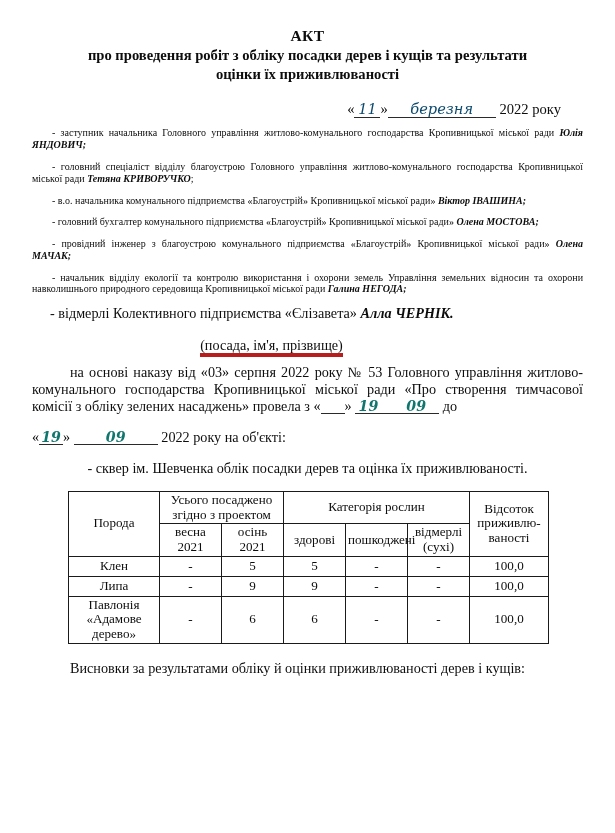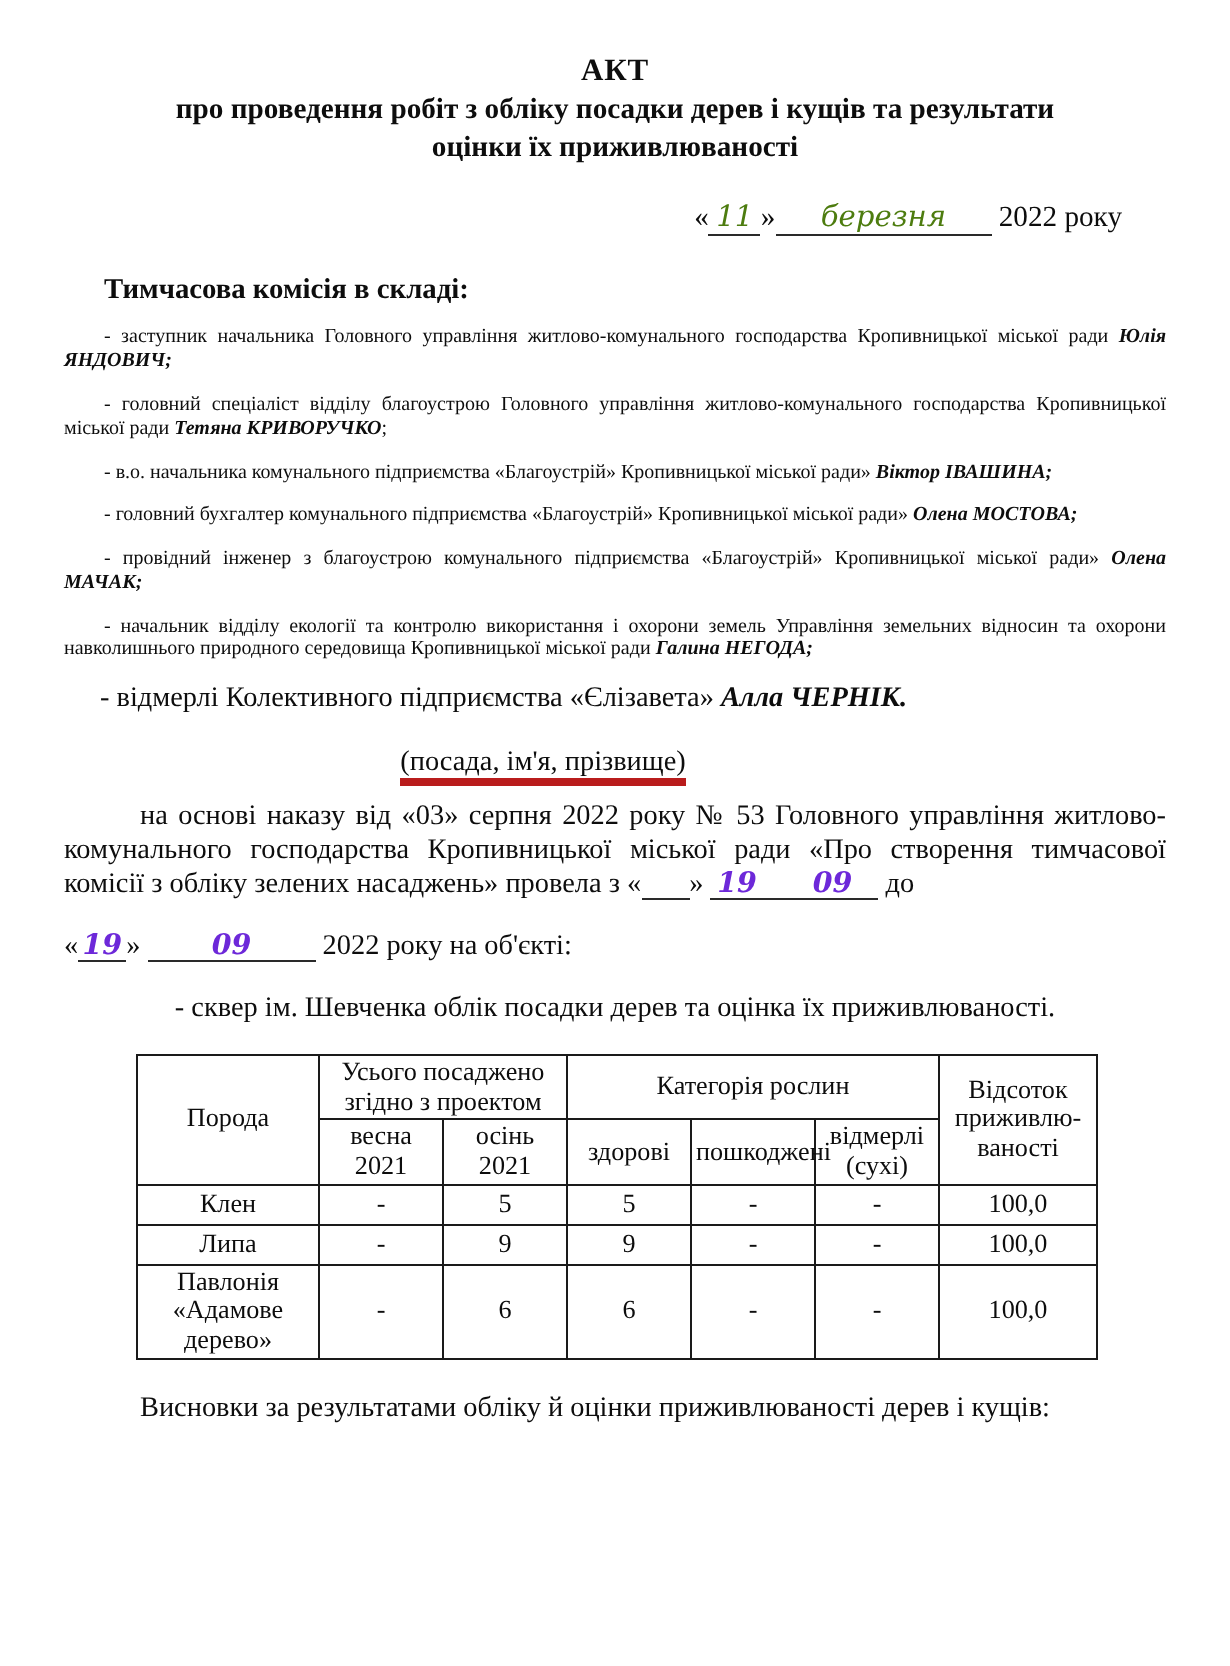--- a/index.html
+++ b/index.html
@@ -51,21 +51,21 @@
     font-size: 14.6px;
     white-space: nowrap;
   }
   .blank {
     display: inline-block;
     border-bottom: 1px solid #2a2a2a;
     text-align: center;
     font-family: "DejaVu Serif", serif;
     font-style: italic;
     vertical-align: baseline;
-    color: #4d7c0f;
+    color: #0c4a6e;
     line-height: 1.05;
   }
   .blank.day { width: 26px; }
   .blank.month-long { width: 108px; }
 
   
   .section-heading {
     margin-top: 19px;
     font-size: 14.4px;
     font-weight: bold;
@@ -118,21 +118,21 @@
     margin-top: 2px;
   }
 
   .hand {
     display: inline-block;
     border-bottom: 1px solid #2a2a2a;
     text-align: center;
     font-family: "DejaVu Serif", serif;
     font-style: italic;
     font-weight: bold;
-    color: #6d28d9;
+    color: #0f766e;
     line-height: 1.02;
   }
   .hand.d { width: 24px; }
   .hand.m { width: 84px; }
 
   
   .tbl-wrap { margin-top: 14px; padding: 0 34px 0 36px; }
   table.data {
     width: 100%;
     border-collapse: collapse;
@@ -177,21 +177,20 @@
   <div class="title-block">
     <div class="doc-title">АКТ</div>
     <div class="doc-subtitle">про проведення робіт з обліку посадки дерев і кущів та результати оцінки їх приживлюваності</div>
   </div>
 
   <div class="date-line">
     <span>«</span><span class="blank day">11</span><span>»</span><span class="blank month-long">березня</span>
     <span>2022 року</span>
   </div>
 
-  <div class="section-heading">Тимчасова комісія в складі:</div>
 
   <p class="member">
     <span>- заступник начальника Головного управління житлово-комунального господарства Кропивницької міської ради </span><span class="person">Юлія ЯНДОВИЧ;</span>
   </p>
 
   <p class="member">
     <span>- головний спеціаліст відділу благоустрою Головного управління житлово-комунального господарства Кропивницької міської ради </span><span class="person">Тетяна КРИВОРУЧКО</span><span>;</span>
   </p>
 
   <p class="member">

